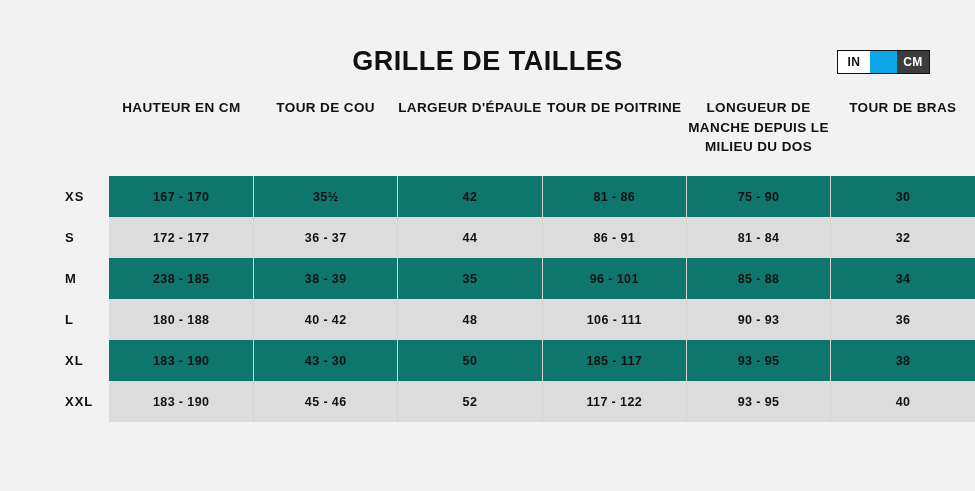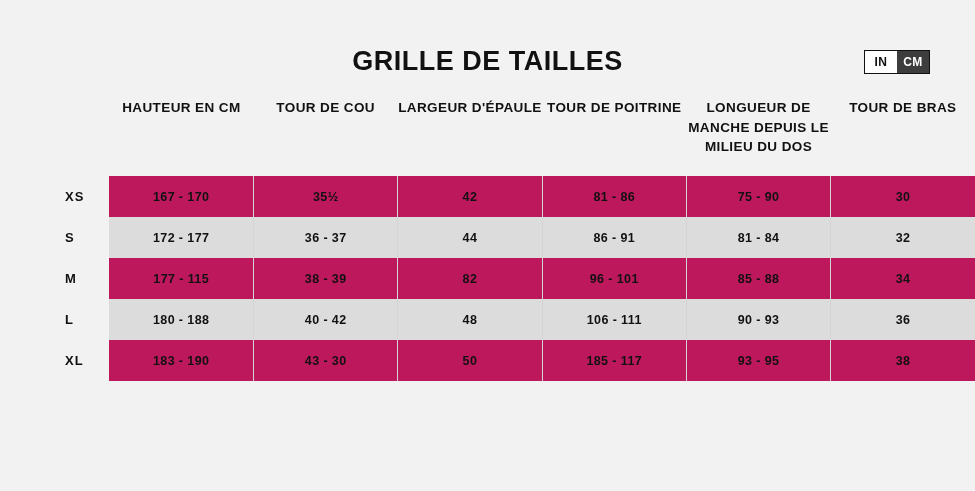--- a/index.html
+++ b/index.html
@@ -33,20 +33,21 @@
     text-transform: uppercase;
     color: #111;
   }
   .unit-toggle {
     position: absolute;
     top: 50px;
     right: 45px;
     display: flex;
     border: 1px solid #111;
     background: #0ea5e9;
+    gap: 27px;
   }
   .unit-toggle .unit {
     width: 32px;
     height: 22px;
     line-height: 22px;
     text-align: center;
     font-size: 12px;
     font-weight: bold;
     letter-spacing: 0.5px;
     color: #111;
@@ -92,21 +93,21 @@
     background: transparent;
   }
 
   tbody td {
     height: 41px;
     text-align: center;
     font-size: 12.5px;
     font-weight: bold;
     letter-spacing: 0.4px;
     color: #111;
-    background: #be185d;
+    background: #0f766e;
     border-right: 1px solid #d4d4d4;
   }
   tbody tr.alt td {
     background: #dcdcdc;
   }
   tbody td.size-cell {
     background: #f2f2f2 !important;
     border-right: none;
     font-size: 13px;
     text-align: left;
@@ -164,23 +165,23 @@
         <td class="size-cell">S</td>
         <td>172 - 177</td>
         <td>36 - 37</td>
         <td>44</td>
         <td>86 - 91</td>
         <td>81 - 84</td>
         <td class="last-col">32</td>
       </tr>
       <tr>
         <td class="size-cell">M</td>
-        <td>177 - 115</td>
+        <td>238 - 185</td>
         <td>38 - 39</td>
-        <td>82</td>
+        <td>35</td>
         <td>96 - 101</td>
         <td>85 - 88</td>
         <td class="last-col">34</td>
       </tr>
       <tr class="alt">
         <td class="size-cell">L</td>
         <td>180 - 188</td>
         <td>40 - 42</td>
         <td>48</td>
         <td>106 - 111</td>
@@ -189,16 +190,25 @@
       </tr>
       <tr>
         <td class="size-cell">XL</td>
         <td>183 - 190</td>
         <td>43 - 30</td>
         <td>50</td>
         <td>185 - 117</td>
         <td>93 - 95</td>
         <td class="last-col">38</td>
       </tr>
+      <tr class="alt">
+        <td class="size-cell">XXL</td>
+        <td>183 - 190</td>
+        <td>45 - 46</td>
+        <td>52</td>
+        <td>117 - 122</td>
+        <td>93 - 95</td>
+        <td class="last-col">40</td>
+      </tr>
     </tbody>
   </table>
 
 </div>
 
 </body></html>

